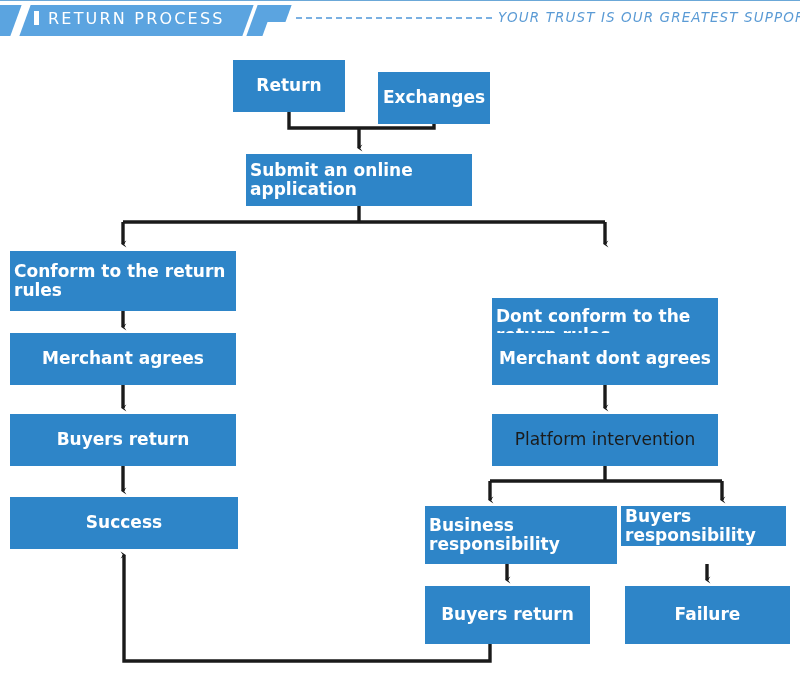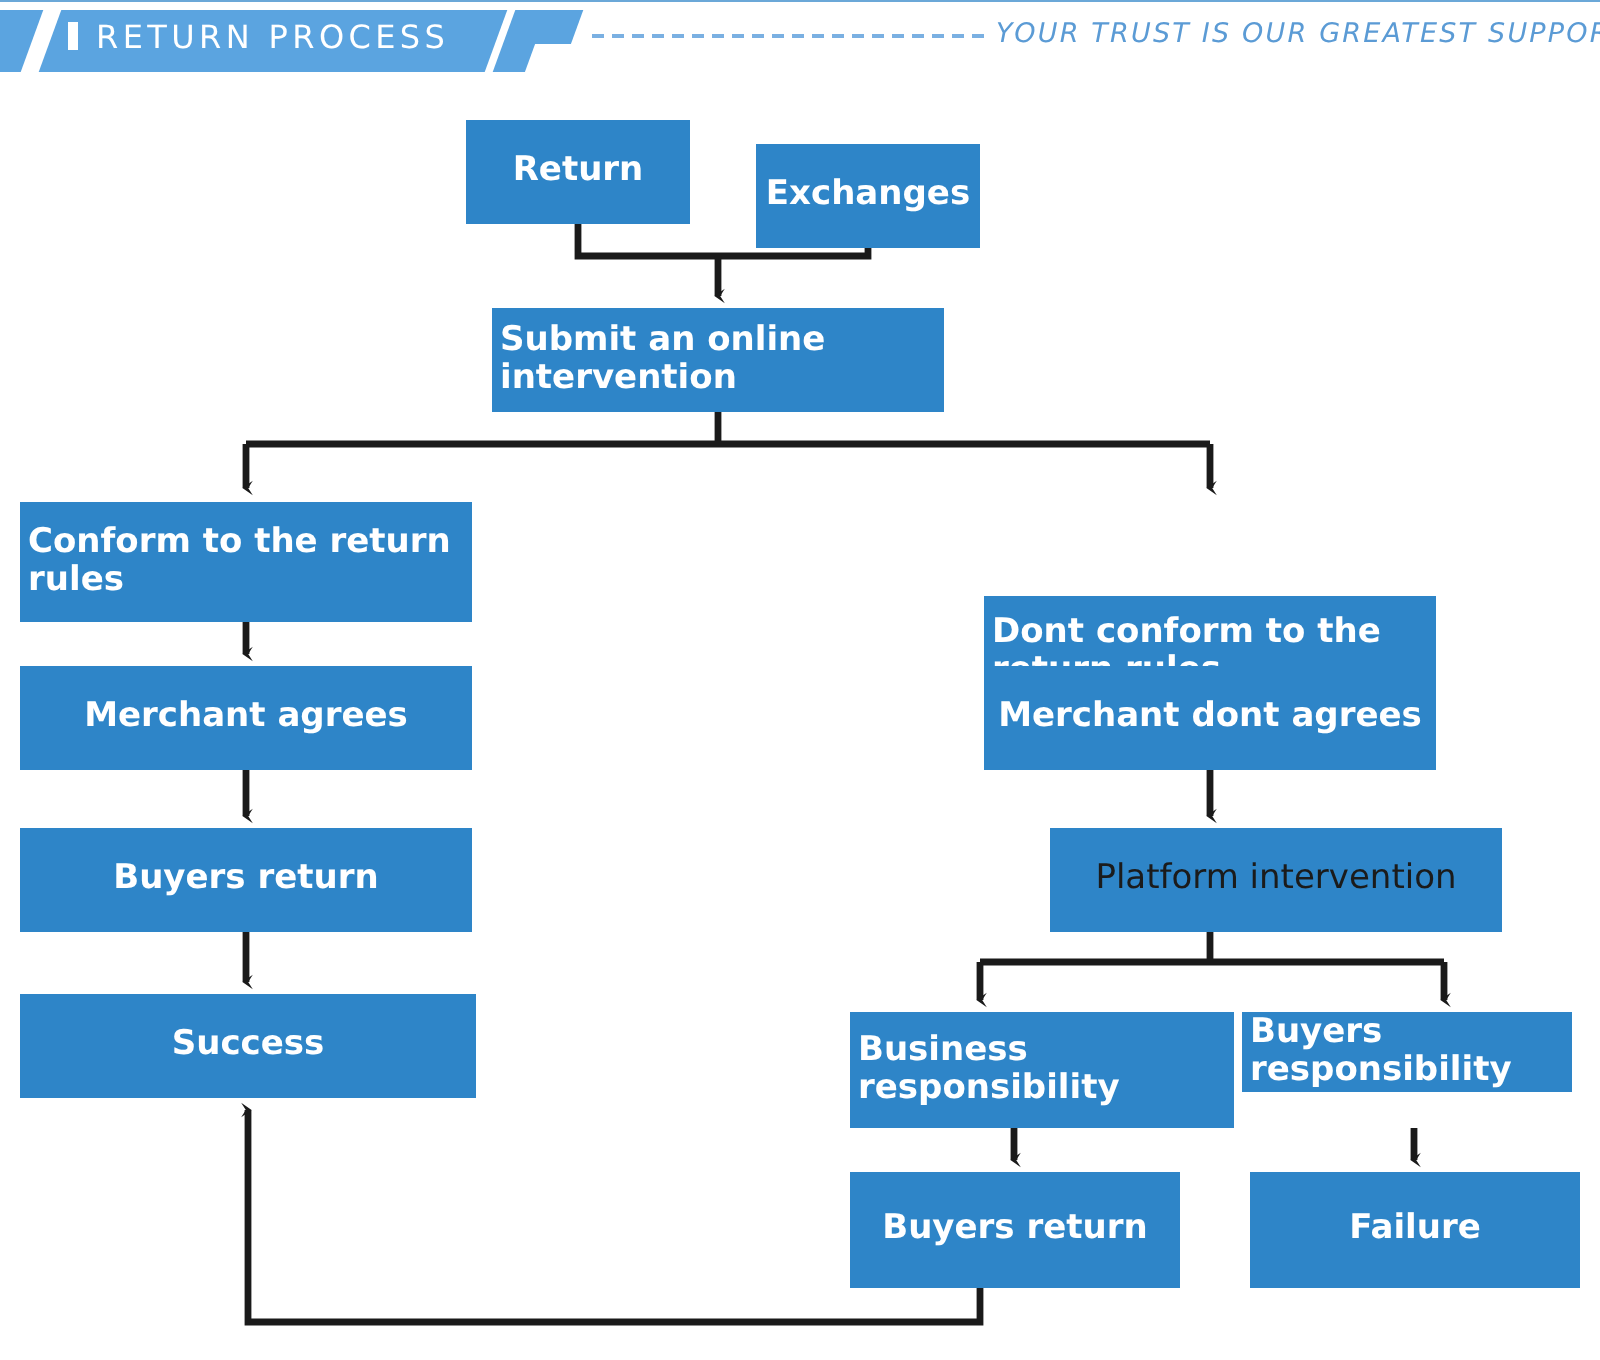--- a/index.html
+++ b/index.html
@@ -104,21 +104,20 @@
     font-size: 17px;
     line-height: 1.12;
     box-sizing: border-box;
     padding: 2px 4px;
     z-index: 2;
   }
   .node.light {
     color: #1b1b1b;
     font-weight: normal;
     font-size: 17px;
-    margin-left: 33px;
   }
 </style>
 </head>
 <body>
 
 <div id="header">
   <div class="top-rule"></div>
   <div class="banner-main"></div>
   <div class="banner-slash"></div>
   <div class="banner-chip"></div>
@@ -162,21 +161,21 @@
     <path d="M707,564 L707,580" marker-end="url(#arrow)"></path>
 
     <path d="M490,644 L490,661 L124,661 L124,555" marker-end="url(#arrow)"></path>
   </g>
 </svg>
 
 <div class="node" style="left:233px; top:60px; width:112px; height:52px;">Return</div>
 
 <div class="node" style="left:378px; top:60px; width:112px; height:52px;margin-top:12px;">Exchanges</div>
 
-<div class="node" style="left:246px; top:154px; width:226px; height:52px;">Submit an online intervention</div>
+<div class="node" style="left:246px; top:154px; width:226px; height:52px;">Submit an online application</div>
 
 <div class="node" style="left:10px; top:251px; width:226px; height:60px;">Conform to the return rules</div>
 
 <div class="node" style="left:492px; top:250px; width:226px; height:56px;margin-top:48px;">Dont conform to the return rules</div>
 
 <div class="node" style="left:10px; top:333px; width:226px; height:52px;">Merchant agrees</div>
 
 <div class="node" style="left:492px; top:333px; width:226px; height:52px;">Merchant dont agrees</div>
 
 <div class="node" style="left:10px; top:414px; width:226px; height:52px;">Buyers return</div>

